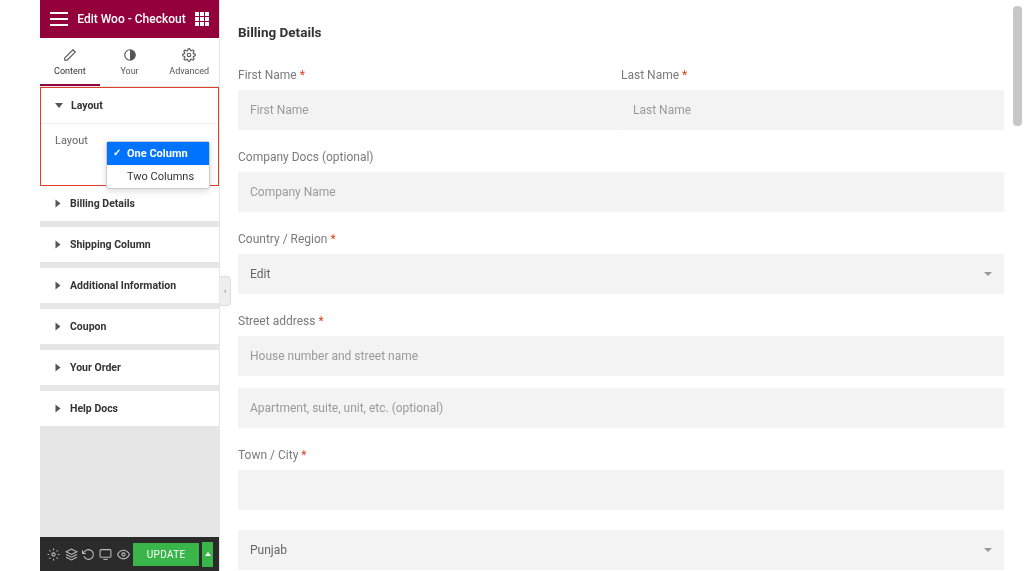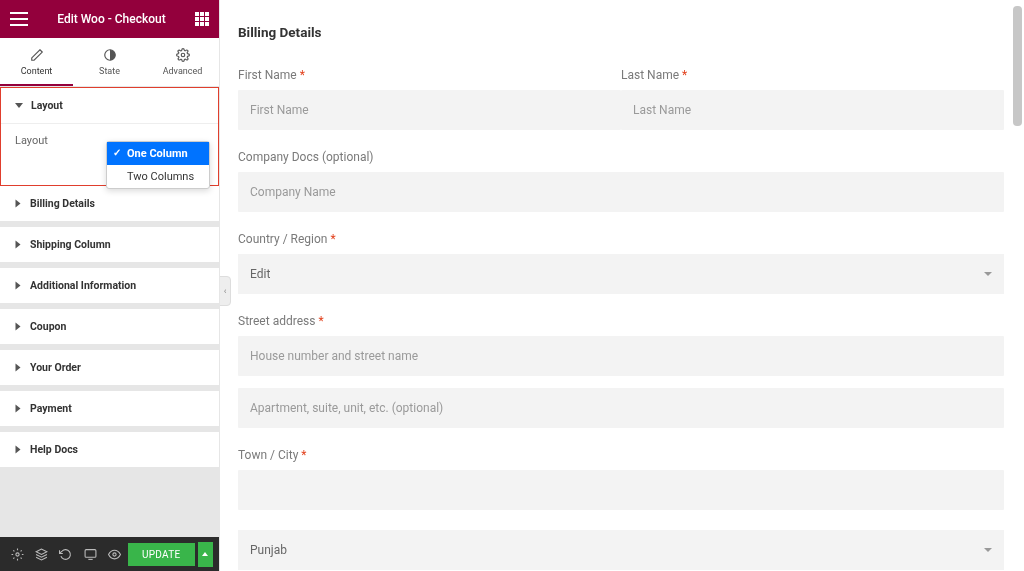--- a/index.html
+++ b/index.html
@@ -1,20 +1,20 @@
 <!DOCTYPE html>
 <html><head>
 <meta charset="utf-8">
 <style>
   * { box-sizing: border-box; margin: 0; padding: 0; font-family: -apple-system, BlinkMacSystemFont, "Segoe UI", Roboto, sans-serif; }
   body { background: #fff; width: 1024px; height: 571px; overflow: hidden; position: relative; }
   .app { display: flex; height: 100%; }
   
   
-  .sidebar { width: 220px; background: #fff; display: flex; flex-direction: column; border-right: 1px solid #e6e6e6; }
+  .sidebar { width: 220px; background: #fff; display: flex; flex-direction: column; border-right: 1px solid #e6e6e6; padding-left: 40px; }
   .sidebar-header { background: #93003c; color: #fff; height: 38px; display: flex; align-items: center; justify-content: space-between; padding: 0 10px; }
   .hamburger { width: 18px; height: 14px; display: flex; flex-direction: column; justify-content: space-between; cursor: pointer; }
   .hamburger span { height: 2px; background: #fff; }
   .header-title { font-size: 12px; font-weight: 500; }
   .grid-icon { width: 14px; height: 14px; display: grid; grid-template-columns: repeat(3,1fr); grid-template-rows: repeat(3,1fr); gap: 1px; cursor: pointer; }
   .grid-icon span { background: #fff; }
   
   .tabs { display: flex; border-bottom: 1px solid #e6e6e6; }
   .tab { flex: 1; text-align: center; padding: 10px 0 8px; font-size: 9px; color: #555; cursor: pointer; }
   .tab svg, .tab .ticon { display: block; margin: 0 auto 4px; }
@@ -90,21 +90,21 @@
         <svg class="ticon" width="14" height="14" viewBox="0 0 24 24" fill="none" stroke="#555" stroke-width="2">
             <path d="M17 3l4 4L7 21H3v-4L17 3z"></path>
           </svg>
         <span>Content</span>
       </div>
       <div class="tab">
         <svg class="ticon" width="14" height="14" viewBox="0 0 24 24">
             <circle cx="12" cy="12" r="9" fill="none" stroke="#555" stroke-width="2"></circle>
             <path d="M12 3a9 9 0 010 18z" fill="#555"></path>
           </svg>
-        <span>State</span>
+        <span>Your</span>
       </div>
       <div class="tab">
         <svg class="ticon" width="14" height="14" viewBox="0 0 24 24" fill="none" stroke="#555" stroke-width="2">
             <circle cx="12" cy="12" r="3"></circle>
             <path d="M19.4 15a1.7 1.7 0 00.3 1.8l.1.1a2 2 0 11-2.8 2.8l-.1-.1a1.7 1.7 0 00-1.8-.3 1.7 1.7 0 00-1 1.5V21a2 2 0 11-4 0v-.1a1.7 1.7 0 00-1-1.5 1.7 1.7 0 00-1.8.3l-.1.1a2 2 0 11-2.8-2.8l.1-.1a1.7 1.7 0 00.3-1.8 1.7 1.7 0 00-1.5-1H3a2 2 0 110-4h.1a1.7 1.7 0 001.5-1 1.7 1.7 0 00-.3-1.8l-.1-.1a2 2 0 112.8-2.8l.1.1a1.7 1.7 0 001.8.3H9a1.7 1.7 0 001-1.5V3a2 2 0 114 0v.1a1.7 1.7 0 001 1.5 1.7 1.7 0 001.8-.3l.1-.1a2 2 0 112.8 2.8l-.1.1a1.7 1.7 0 00-.3 1.8V9a1.7 1.7 0 001.5 1H21a2 2 0 110 4h-.1a1.7 1.7 0 00-1.5 1z"></path>
           </svg>
         <span>Advanced</span>
       </div>
     </div>
 
@@ -154,26 +154,20 @@
       </div>
       <div class="section">
         <div class="section-header">
           <span class="caret"></span>
           <span>Your Order</span>
         </div>
       </div>
       <div class="section">
         <div class="section-header">
           <span class="caret"></span>
-          <span>Payment</span>
-        </div>
-      </div>
-      <div class="section">
-        <div class="section-header">
-          <span class="caret"></span>
           <span>Help Docs</span>
         </div>
       </div>
       <div style="background:#e6e6e6;height:120px"></div>
     </div>
 
     <div class="sidebar-footer">
       <div class="footer-btn">
           <svg width="13" height="13" viewBox="0 0 24 24" fill="none" stroke="currentColor" stroke-width="2">
             <circle cx="12" cy="12" r="3"></circle>

